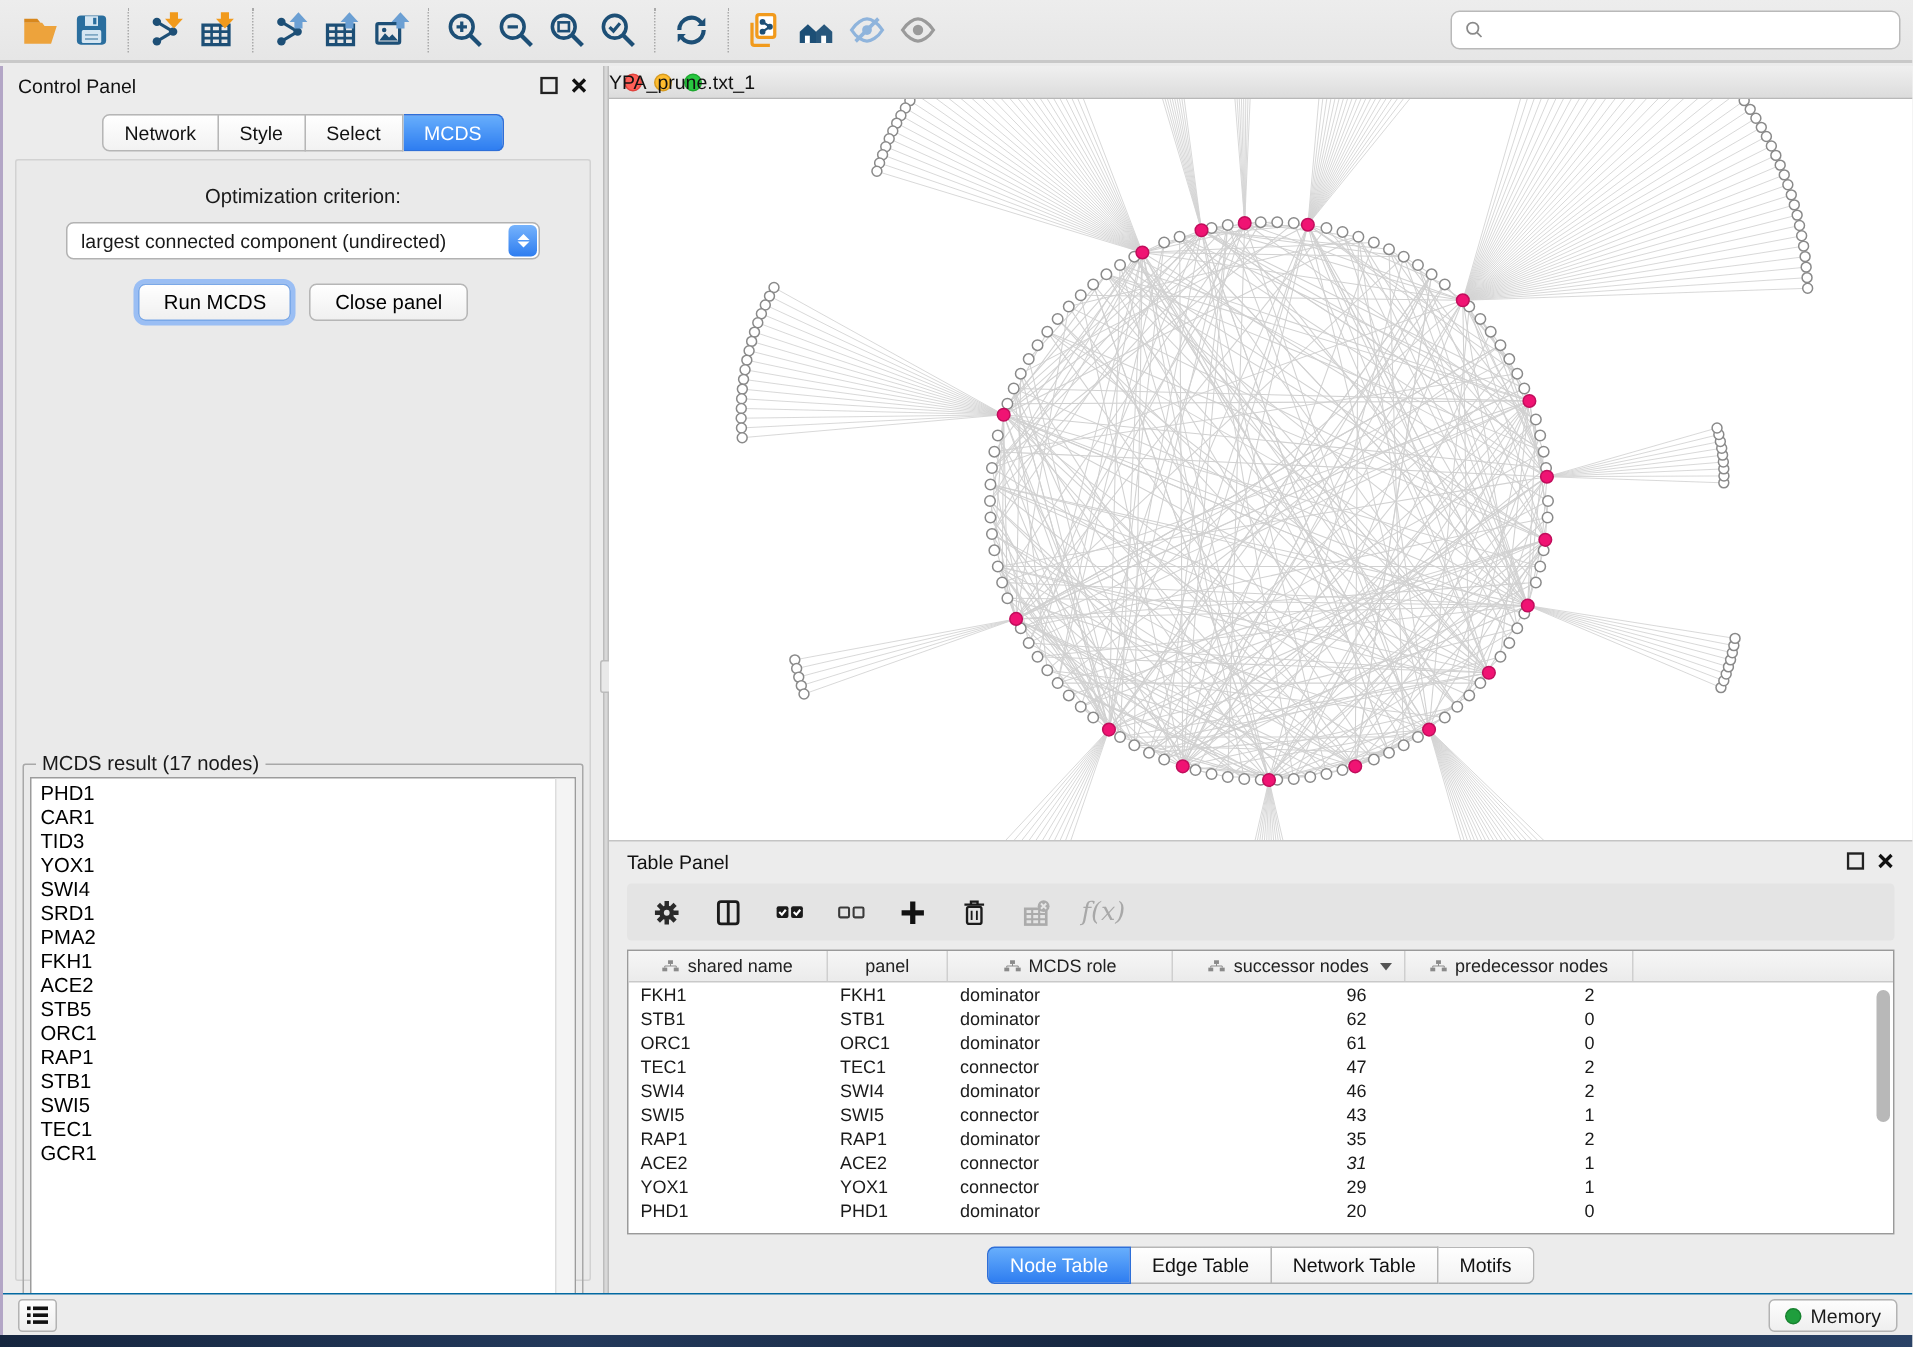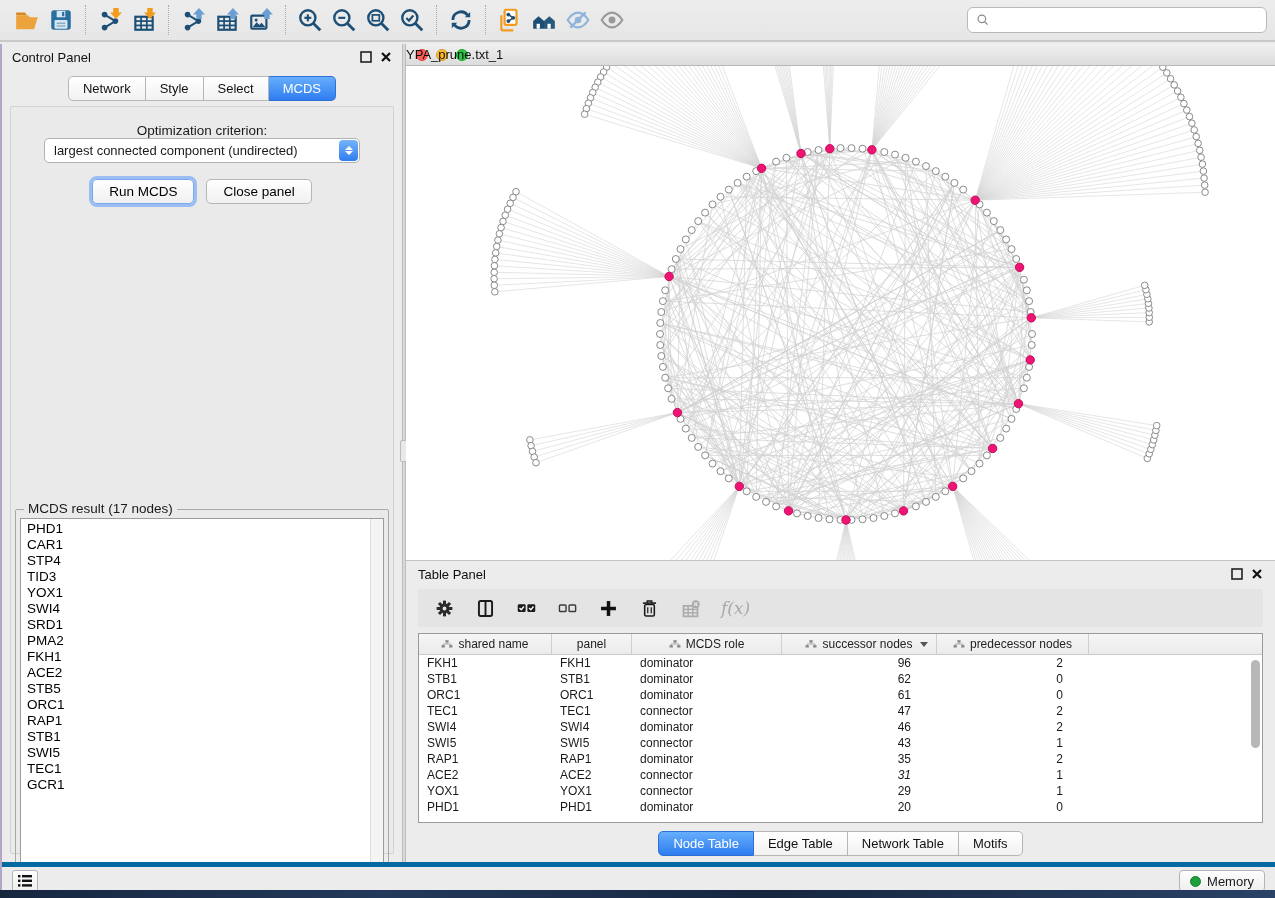--- a/index.html
+++ b/index.html
@@ -28,21 +28,21 @@
   .float-ic, .close-ic { width:12px; height:12px; display:inline-block; }
 
   .seg-tabs { display:flex; justify-content:center; margin-top:6px; }
   .seg { border:1px solid #b6b6b6; background:linear-gradient(#ffffff,#f2f2f2); padding:4px 14px; font-size:13px; color:#111; border-left:none; cursor:default; }
   .seg:first-child { border-left:1px solid #b6b6b6; border-radius:5px 0 0 5px; }
   .seg:last-child { border-radius:0 5px 5px 0; }
   .seg.sel { background:linear-gradient(#67aefc,#2e7df0); color:#fff; border-color:#2e6fd8; }
 
   .cp-body { position:absolute; left:8px; top:62px; width:384px; height:748px; background:#eaeaea; border:1px solid #d2d2d2; border-radius:2px; }
   .opt-label { text-align:center; margin-top:16px; font-size:13.5px; }
-  .dropdown { margin:0 auto 0; width:316px; height:25px; background:#fff; border:1px solid #b2b2b2; border-radius:5px; display:flex; align-items:center; position:relative; }
+  .dropdown { margin:10px auto 0; width:316px; height:25px; background:#fff; border:1px solid #b2b2b2; border-radius:5px; display:flex; align-items:center; position:relative; }
   .dropdown-text { padding-left:9px; font-size:13px; white-space:nowrap; }
   .dropdown-stepper { position:absolute; right:1px; top:1px; bottom:1px; width:19px; border-radius:4px; background:linear-gradient(#76b3fc,#2e7df0); display:flex; flex-direction:column; align-items:center; justify-content:center; gap:1px; }
   .chev { width:0; height:0; border-left:4px solid transparent; border-right:4px solid transparent; }
   .chev.up { border-bottom:4px solid #fff; }
   .chev.down { border-top:4px solid #fff; }
 
   .btn-row { display:flex; justify-content:center; gap:12px; margin-top:16px; }
   .mac-btn { background:linear-gradient(#ffffff,#f0f0f0); border:1px solid #b6b6b6; border-radius:5px; padding:4px 16px; font-size:13.5px; font-family:"Liberation Sans",sans-serif; }
   .mac-btn.focused { box-shadow:0 0 0 3px rgba(100,160,250,.6); border-color:#7aa8e8; }
 
@@ -82,21 +82,21 @@
   .dt-body { font-size:12px; }
   .dt-row { display:flex; height:16px; align-items:center; }
   .dt-cell { padding-left:8px; white-space:nowrap; overflow:hidden; }
   .dt-cell.num { text-align:right; padding-right:26px; }
   .dt-scroll { position:absolute; right:2px; top:26px; width:9px; height:88px; background:#b8b8b8; border-radius:5px; }
 
   .tp-tabs { position:absolute; left:0; right:0; top:270px; display:flex; justify-content:center; }
   .tp-tabs .seg { font-size:13px; }
 
   
-  .statusbar { position:absolute; left:0; top:862px; width:1275px; height:28px; background:#ececec; border-top:5px solid #0369a1;padding-left:39px; }
+  .statusbar { position:absolute; left:0; top:862px; width:1275px; height:28px; background:#ececec; border-top:1px solid #0369a1;padding-left:39px; }
   .list-btn { position:absolute; left:12px; top:3px; width:26px; height:22px; background:linear-gradient(#fdfdfd,#eee); border:1px solid #b3b3b3; border-radius:3px; display:flex; align-items:center; justify-content:center; }
   .memory-btn { position:absolute; right:10px; top:3px; height:22px; background:linear-gradient(#fdfdfd,#efefef); border:1px solid #b3b3b3; border-radius:4px; display:flex; align-items:center; gap:6px; padding:0 10px; font-size:13px; }
   .mem-dot { width:11px; height:11px; border-radius:50%; background:#1f9e3d; border:1px solid #17822f; }
 </style>
 </head>
 <body>
 
 <div id="app">
 
   <div class="toolbar">
@@ -279,21 +279,20 @@
       <div class="btn-row">
         <button class="mac-btn focused">Run MCDS</button>
         <button class="mac-btn">Close panel</button>
       </div>
       <div class="result-box">
         <span class="result-legend">MCDS result (17 nodes)</span>
         <div class="result-list">
           <div class="result-items" id="resultItems">
               <div>PHD1</div>
               <div>CAR1</div>
-              <div>STP4</div>
               <div>TID3</div>
               <div>YOX1</div>
               <div>SWI4</div>
               <div>SRD1</div>
               <div>PMA2</div>
               <div>FKH1</div>
               <div>ACE2</div>
               <div>STB5</div>
               <div>ORC1</div>
               <div>RAP1</div>

